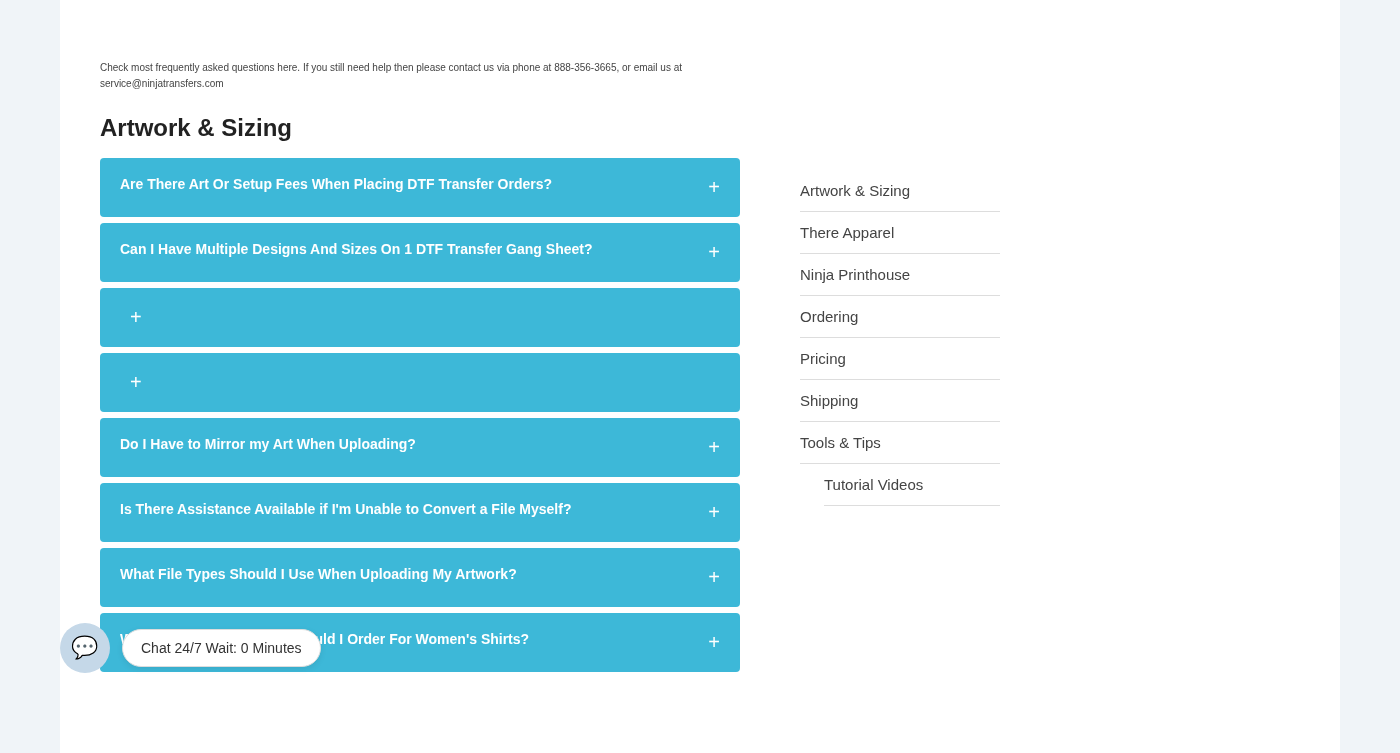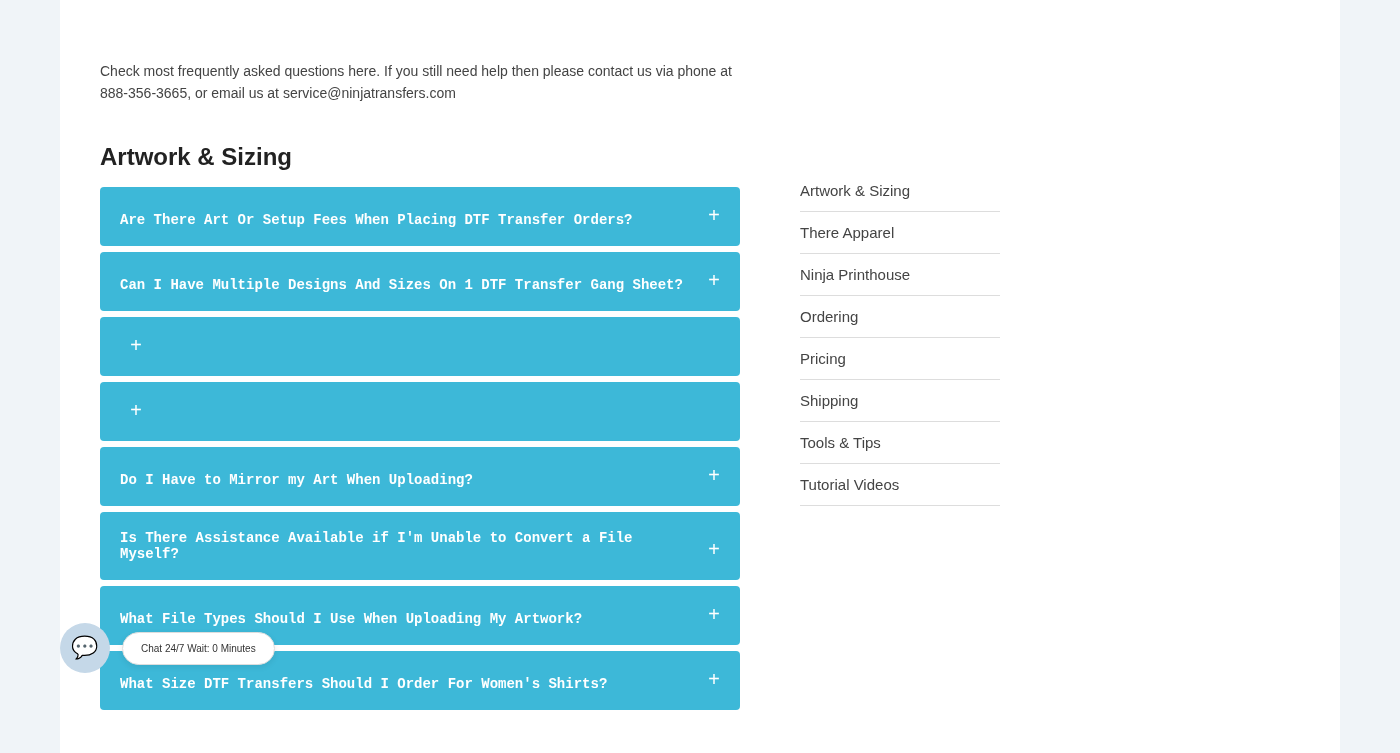--- a/index.html
+++ b/index.html
@@ -36,48 +36,47 @@
       position: relative;
     }
 
     .content-area {
       flex: 1;
       max-width: 640px;
       margin-right: 60px;
     }
 
     .intro-text {
-      font-size: 14px;
+      font-size: 10px;
       color: #444;
       line-height: 1.6;
-      margin-bottom: 38px;
+      margin-bottom: 22px;
     }
 
     .section-title {
       font-size: 24px;
       font-weight: bold;
       color: #222;
       margin-bottom: 16px;
     }
 
     .faq-list {
       display: flex;
       flex-direction: column;
       gap: 6px;
     }
 
     .faq-item {
       background-color: #3db8d8;
       border-radius: 4px;
       display: flex;
       justify-content: space-between;
-      align-items: flex-end;
+      align-items: flex-start;
       padding: 18px 20px;
       cursor: pointer;
-      font-family: Liberation Mono, monospace;
     }
 
     .faq-question {
       font-size: 14px;
       font-weight: bold;
       color: #ffffff;
       flex: 1;
     }
 
     .faq-icon {
@@ -104,20 +103,21 @@
       border-bottom: 1px solid #ddd;
       font-size: 15px;
       color: #444;
       cursor: pointer;
       text-decoration: none;
       display: block;
     }
 
     .sidebar-item:last-child {
       border-bottom: 1px solid #ddd;
+      margin-left: 24px;
     }
 
     .chat-widget {
       position: fixed;
       bottom: 80px;
       left: 60px;
       display: flex;
       align-items: center;
       gap: 12px;
     }
@@ -137,21 +137,21 @@
     .chat-icon-inner {
       font-size: 22px;
       color: #3a5a7a;
     }
 
     .chat-label {
       background-color: #ffffff;
       border: 1px solid #ddd;
       border-radius: 20px;
       padding: 10px 18px;
-      font-size: 10px;
+      font-size: 14px;
       color: #333;
       white-space: nowrap;
       box-shadow: 0 2px 6px rgba(0,0,0,0.08);
     }
   </style>
 </head>
 <body>
 
 <div class="page-wrapper">
   <div class="main-content">

